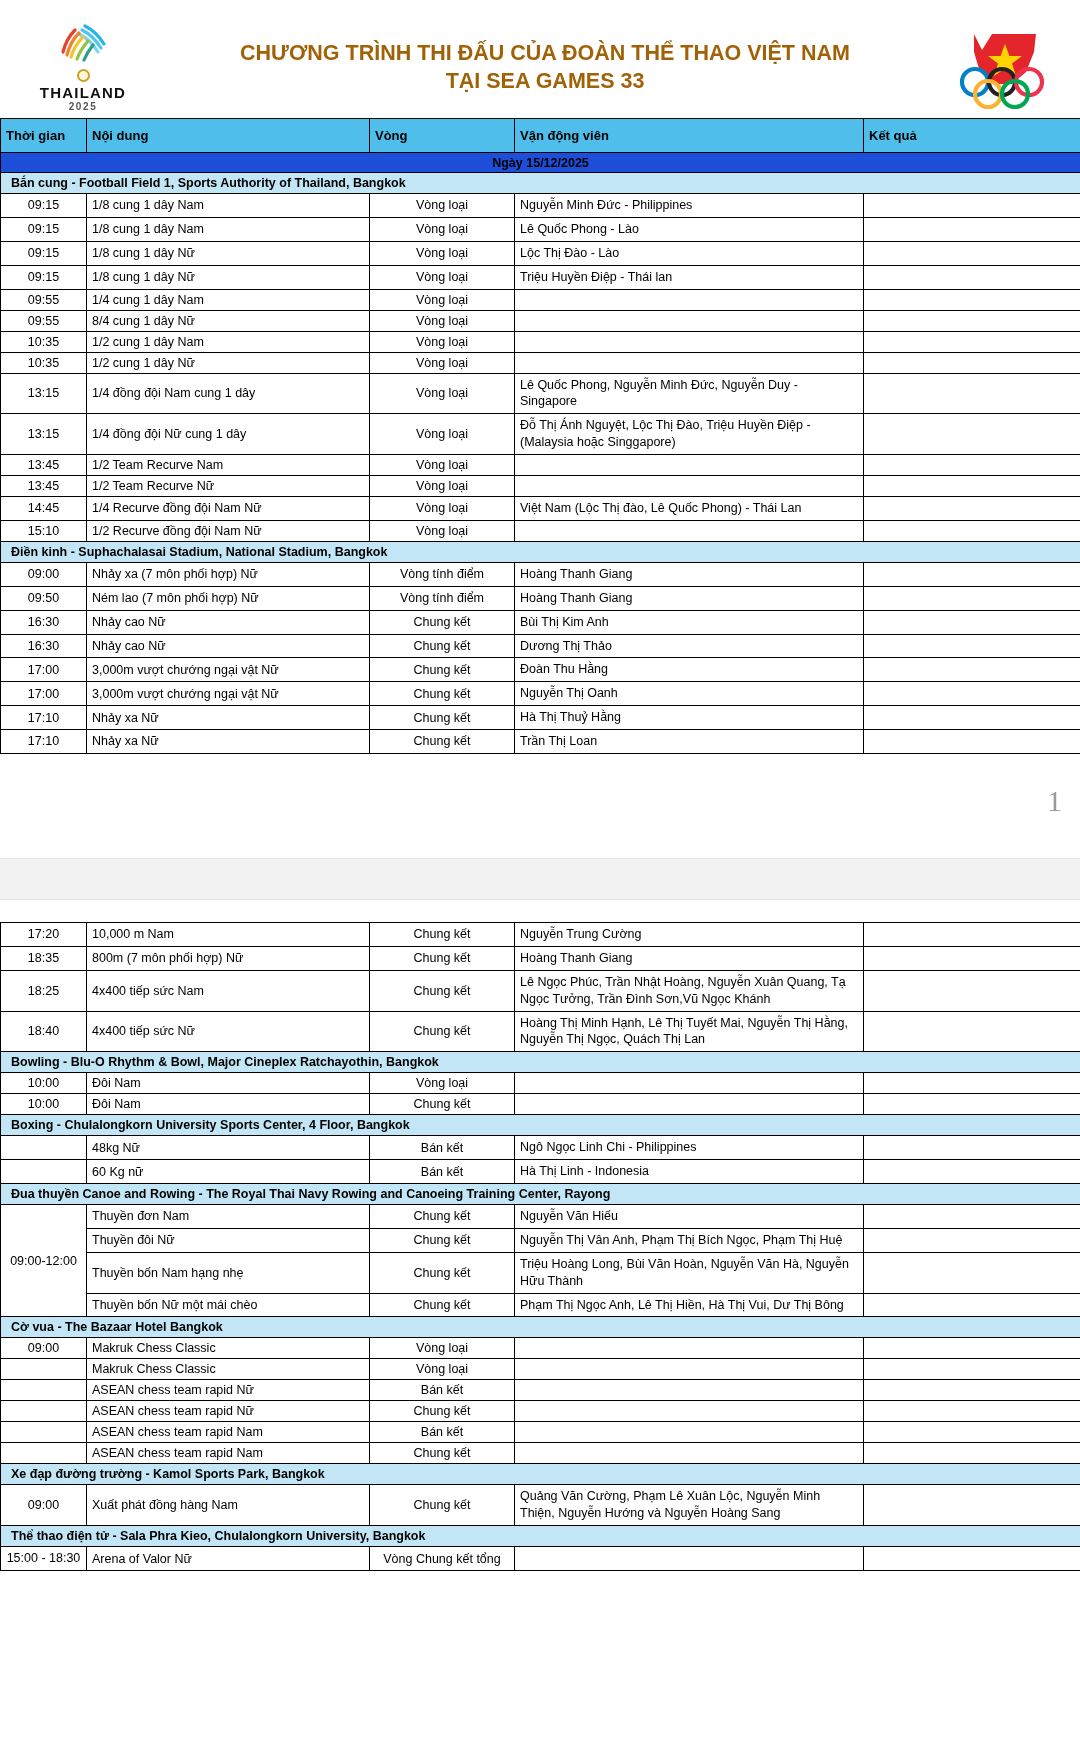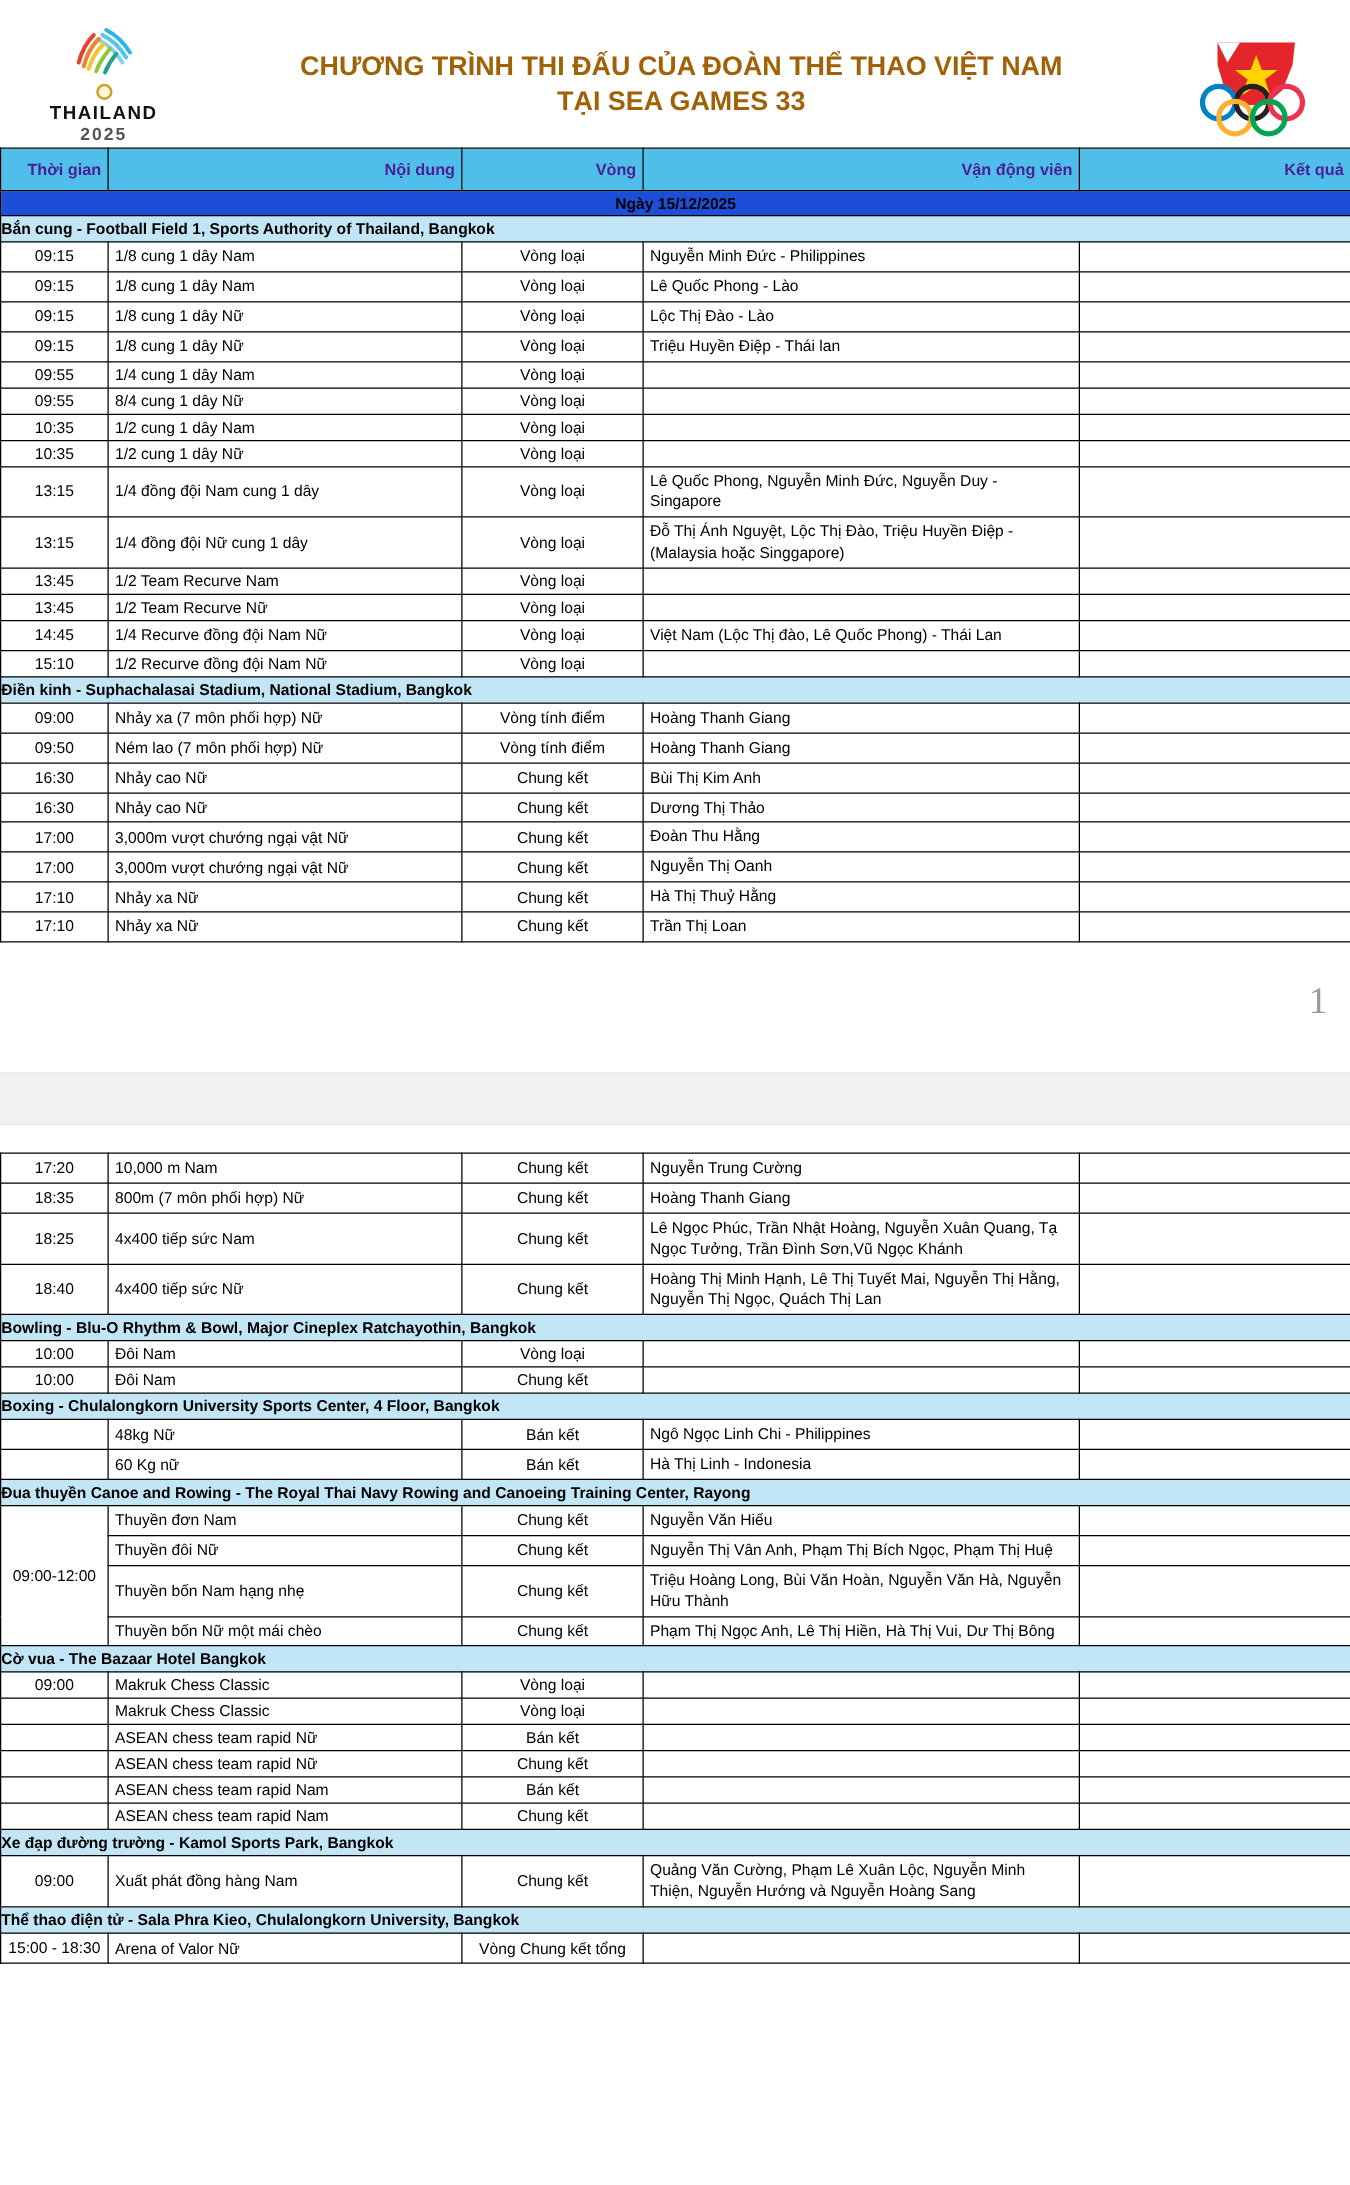--- a/index.html
+++ b/index.html
@@ -54,21 +54,21 @@
     border-radius: 50%;
     border: 2px solid #c9a227;
     margin-top: 1px;
     background: #fdf6d8;
   }
   .logo-left .word {
     font-size: 15px; font-weight: bold; letter-spacing: 1.2px;
     color: #111; margin-top: 3px; line-height: 1;
   }
   .logo-left .year {
-    font-size: 14px; font-weight: bold; letter-spacing: 1.6px;
+    font-size: 10px; font-weight: bold; letter-spacing: 1.6px;
     color: #555; margin-top: 2px; line-height: 1;
   }
 
   .title-block {
     flex: 1;
     text-align: center;
     color: #a16207;
     font-weight: bold;
     font-size: 21.5px;
     line-height: 1.30;
@@ -95,38 +95,38 @@
   table.schedule th,
   table.schedule td {
     border: 1px solid #000000;
     padding: 3px 5px;
     vertical-align: middle;
   }
   thead th {
     background: #4fbeea;
     font-weight: bold;
     font-size: 13px;
-    text-align: right;
+    text-align: left;
     height: 34px;
-    color: #4c1d95;
+    color: #000000;
   }
   tr.day-row td {
     background: #1d4ed8;
     font-weight: bold;
     font-size: 12.5px;
     text-align: center;
     padding: 0 5px;
     height: 20px;
   }
   tr.sport-row td {
     background: #c3e6f7;
     font-weight: bold;
     font-size: 12.5px;
     text-align: left;
-    padding: 3px 0;
+    padding: 3px 10px;
     height: 20px;
   }
   tr.data-row td { height: 20px; }
   td.time    { text-align: center; }
   td.event   { text-align: left; }
   td.round   { text-align: center; }
   td.athlete { text-align: left; }
   td.result  { text-align: left; }
   td.wrap    { white-space: normal; line-height: 1.35; }
   td.multi   { height: 40px; }

